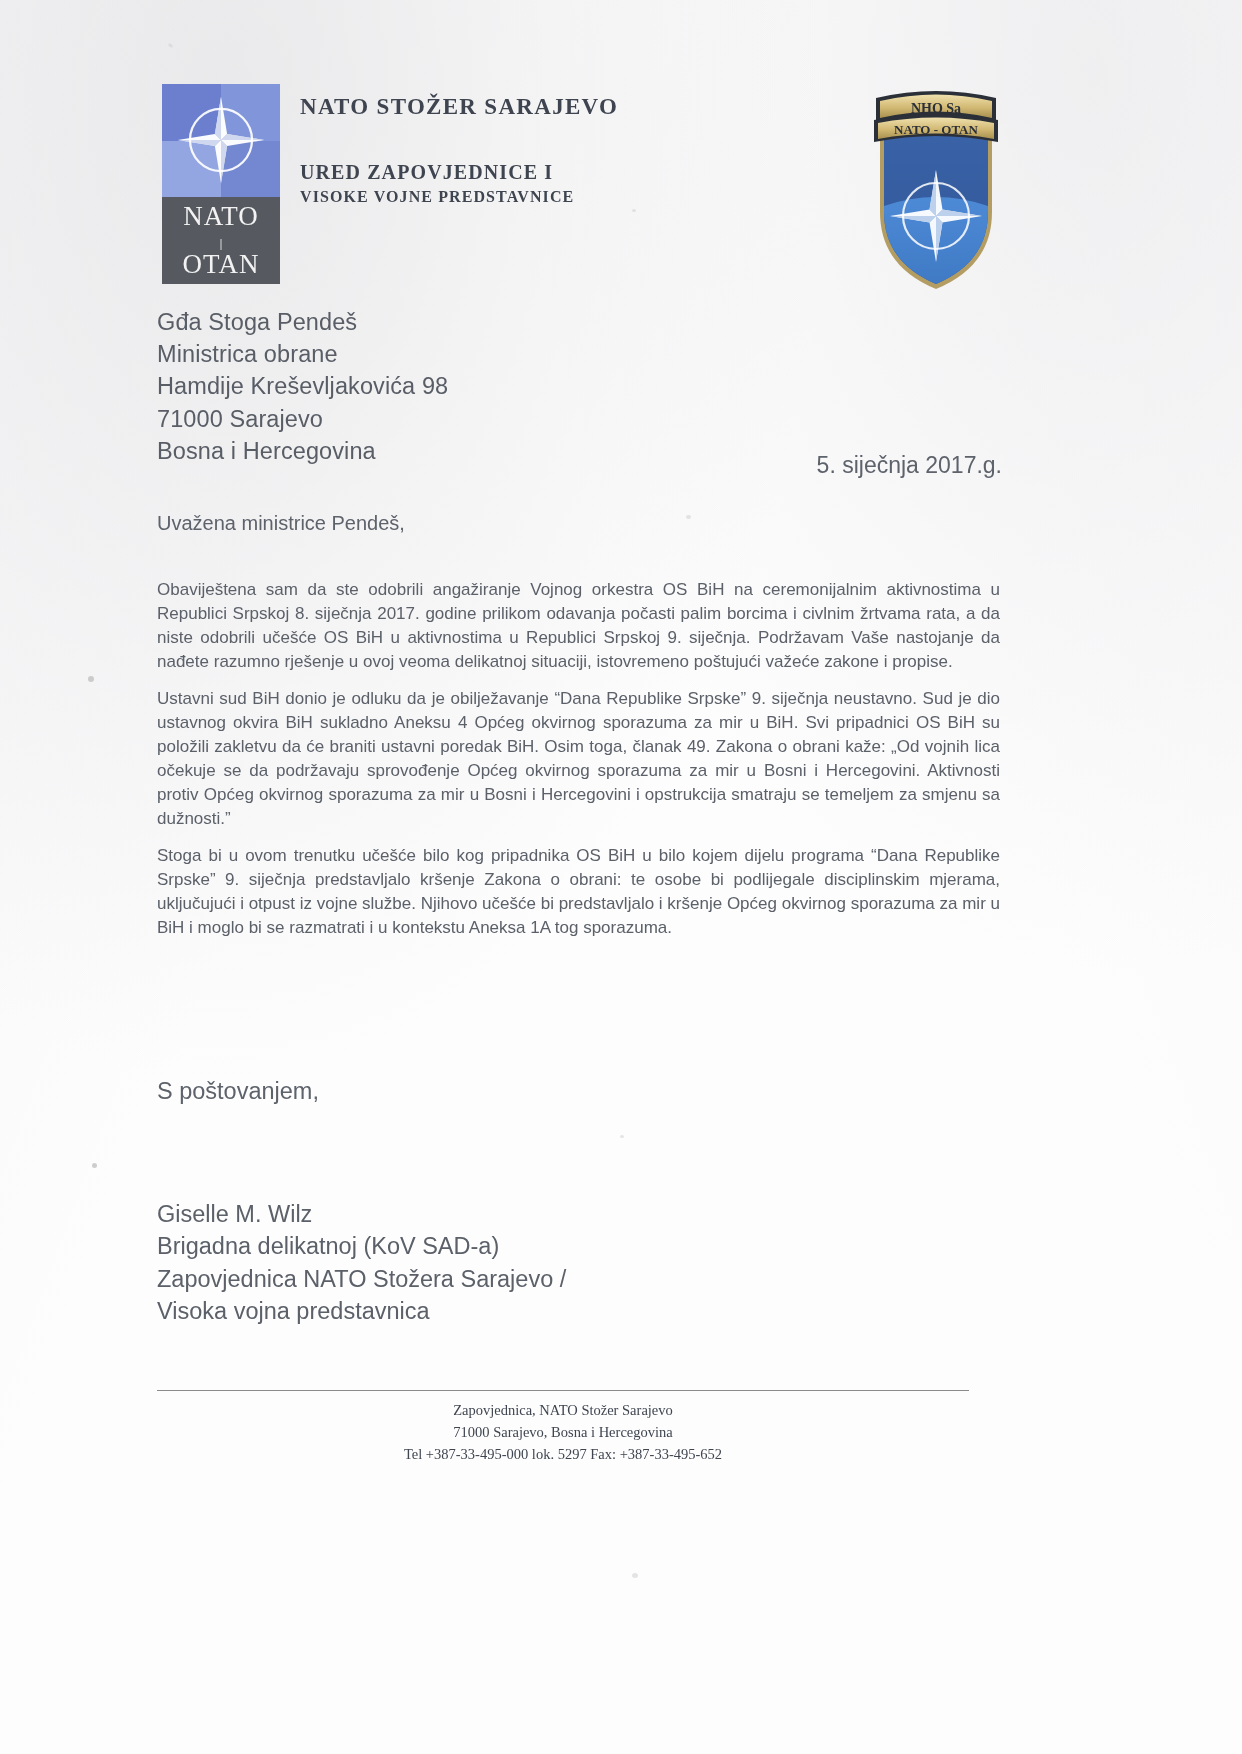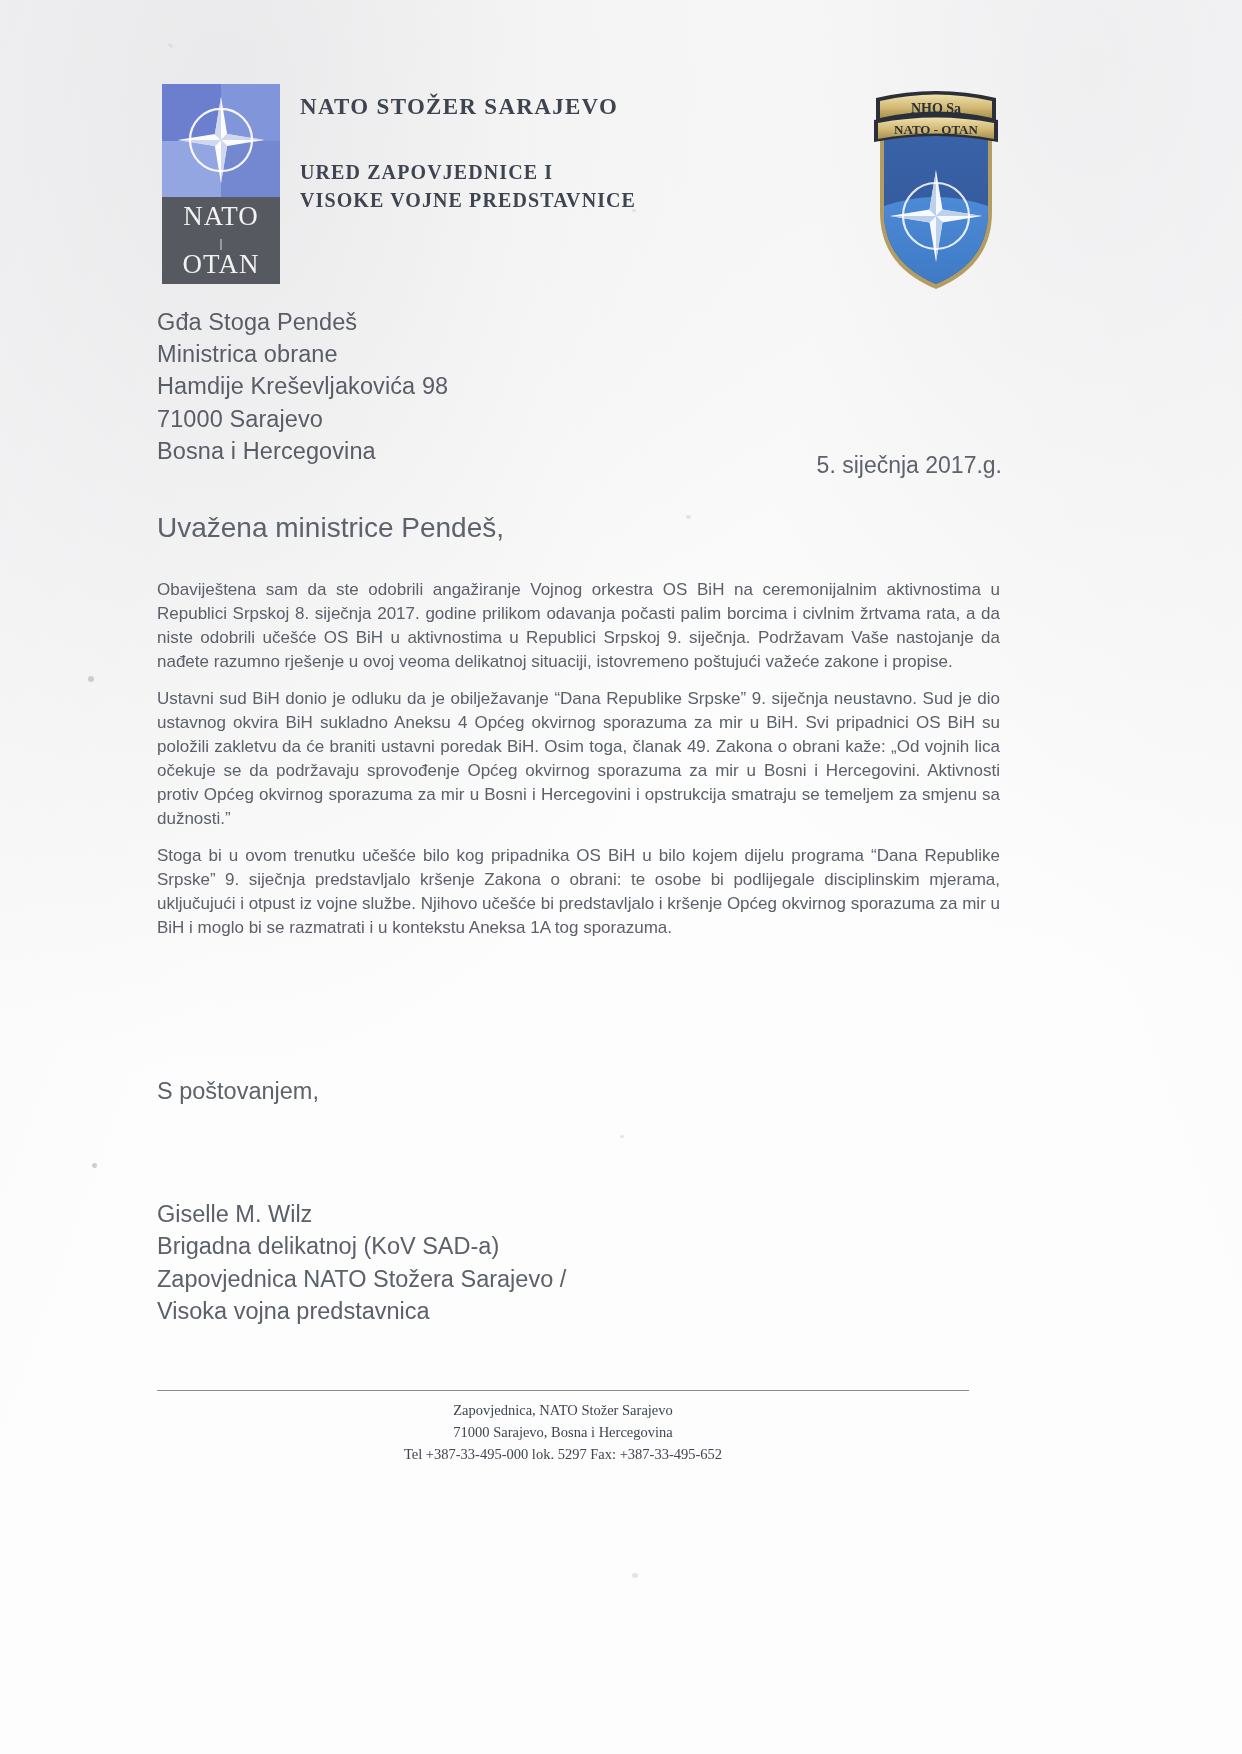--- a/index.html
+++ b/index.html
@@ -110,21 +110,21 @@
     letter-spacing: 1.3px;
   }
   .header-text .line2 {
     margin-top: 38px;
     font-size: 20px;
     font-weight: bold;
     letter-spacing: 1.1px;
     line-height: 1.42;
   }
   .header-text .line3 {
-    font-size: 20px;
+    font-size: 16px;
     font-weight: bold;
     letter-spacing: 1.1px;
     line-height: 1.42;
   }
 
   .crest {
     position: absolute;
     left: 866px;
     top: 84px;
     width: 140px;
@@ -145,21 +145,21 @@
     position: absolute;
     right: 240px;
     top: 452px;
     font-size: 23px;
     color: #5d626b;
   }
   .salutation {
     position: absolute;
     left: 157px;
     top: 512px;
-    font-size: 28px;
+    font-size: 20px;
     color: #5d626b;
   }
   .body-block {
     position: absolute;
     left: 157px;
     top: 578px;
     width: 843px;
     font-size: 17px;
     line-height: 1.41;
     color: #5b6069;

